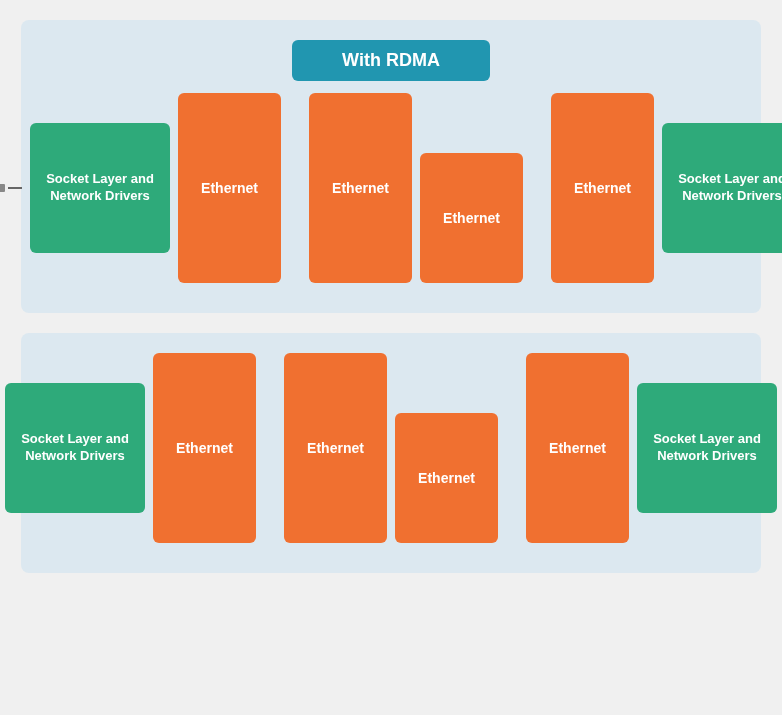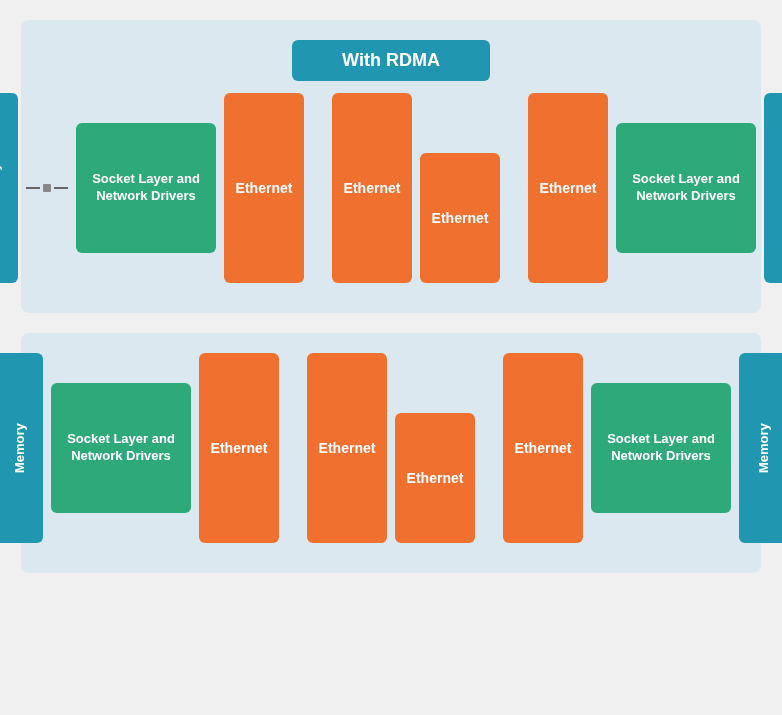--- a/index.html
+++ b/index.html
@@ -75,21 +75,21 @@
       justify-content: center;
       text-align: center;
       line-height: 1.3;
     }
 
     .ethernet-block {
       background: #f07030;
       color: white;
       font-weight: bold;
       font-size: 14px;
-      width: 80px;
+      width: 103px;
       border-radius: 6px;
       display: flex;
       align-items: center;
       justify-content: center;
       text-align: center;
       padding: 10px;
       line-height: 1.3;
     }
 
     .ethernet-tall {

